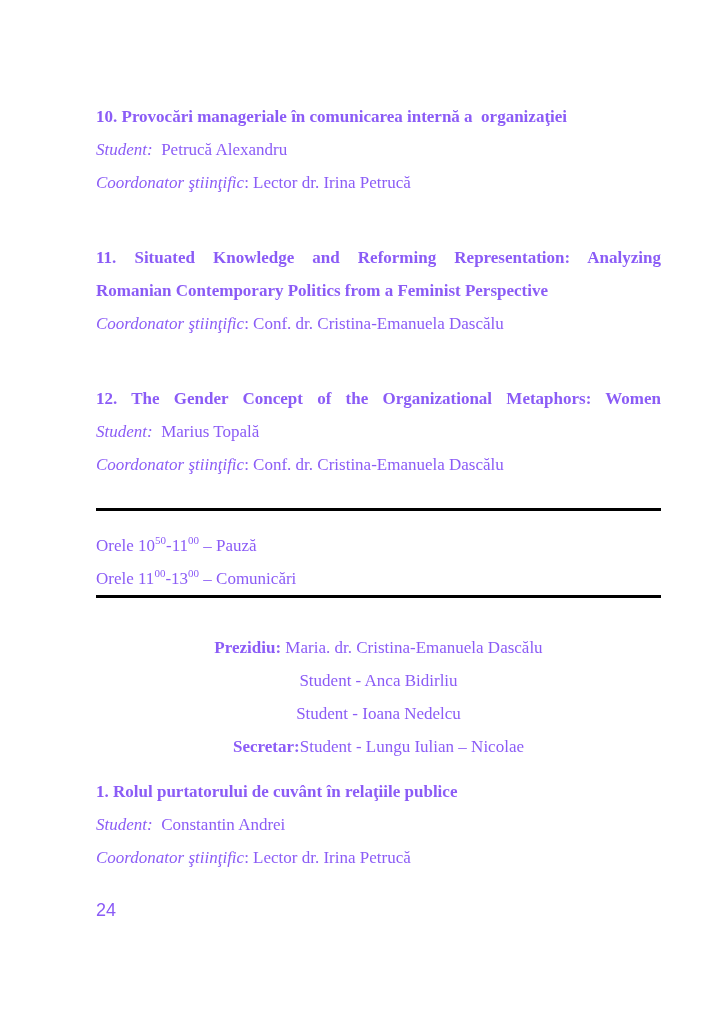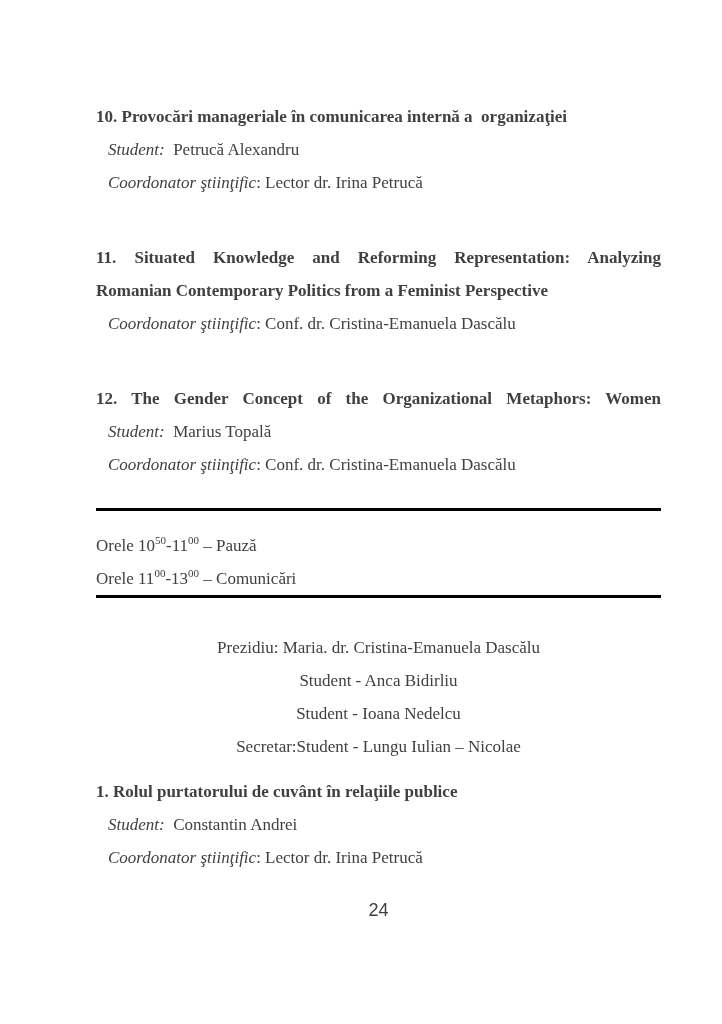--- a/index.html
+++ b/index.html
@@ -2,47 +2,47 @@
 <html><head>
 <meta charset="utf-8">
 <style>
   html, body { margin: 0; padding: 0; }
   body { background: #ffffff; }
   .page {
     position: relative;
     width: 722px;
     height: 1024px;
     background: #ffffff;
-    color: #404040;
+    color: #8b5cf6;
     font-family: "Liberation Serif", "DejaVu Serif", serif;
     font-size: 17px;
     overflow: hidden;
   }
   .content { padding: 100px 61px 0 96px; }
   p { margin: 0; line-height: 33px; }
   .title { font-weight: bold; }
   .jline { text-align: justify; text-align-last: justify; margin-top: 42px; }
   .pre { white-space: pre-wrap; }
-  .it { font-style: italic; margin-left: 12px; }
-  .bold { font-weight: normal; text-align: right; }
+  .it { font-style: italic; }
+  .bold { font-weight: bold; text-align: right; }
   .item { margin-bottom: 33px; }
   .item.tight { margin-bottom: 27px; }
   .item.last { margin-bottom: 0; }
   .schedule {
     border-top: 3px solid #000000;
     border-bottom: 3px solid #000000;
     padding-top: 18px;
     margin-bottom: 33px;
   }
   .presidium { margin-bottom: 12px; }
   .presidium p { text-align: center; }
   sup { font-size: 11px; line-height: 0; vertical-align: super; }
   .pagenum {
     margin-top: 20px;
-    text-align: center;
+    text-align: left;
     font-family: "Liberation Sans", sans-serif;
     font-size: 18px;
   }
 </style>
 </head>
 <body>
 
 <div class="page">
   <main class="content">
 

